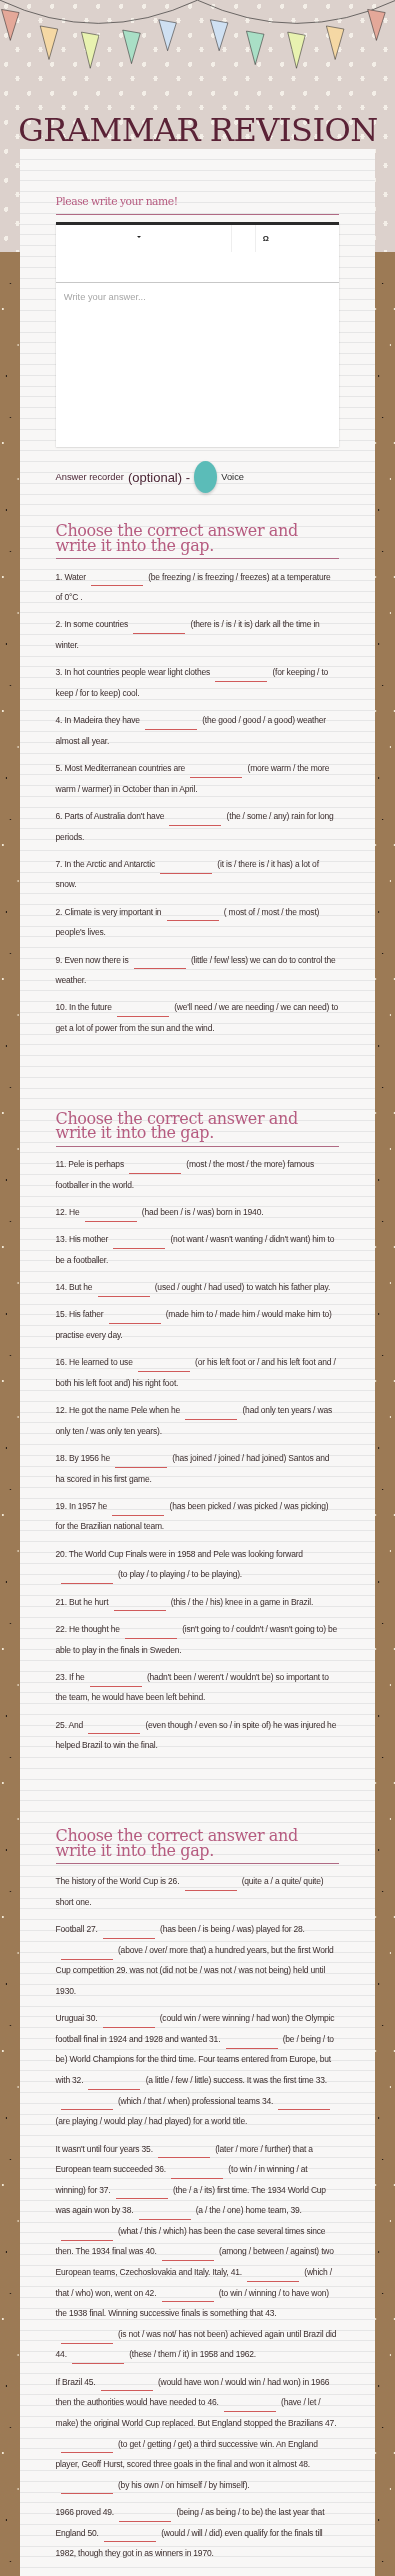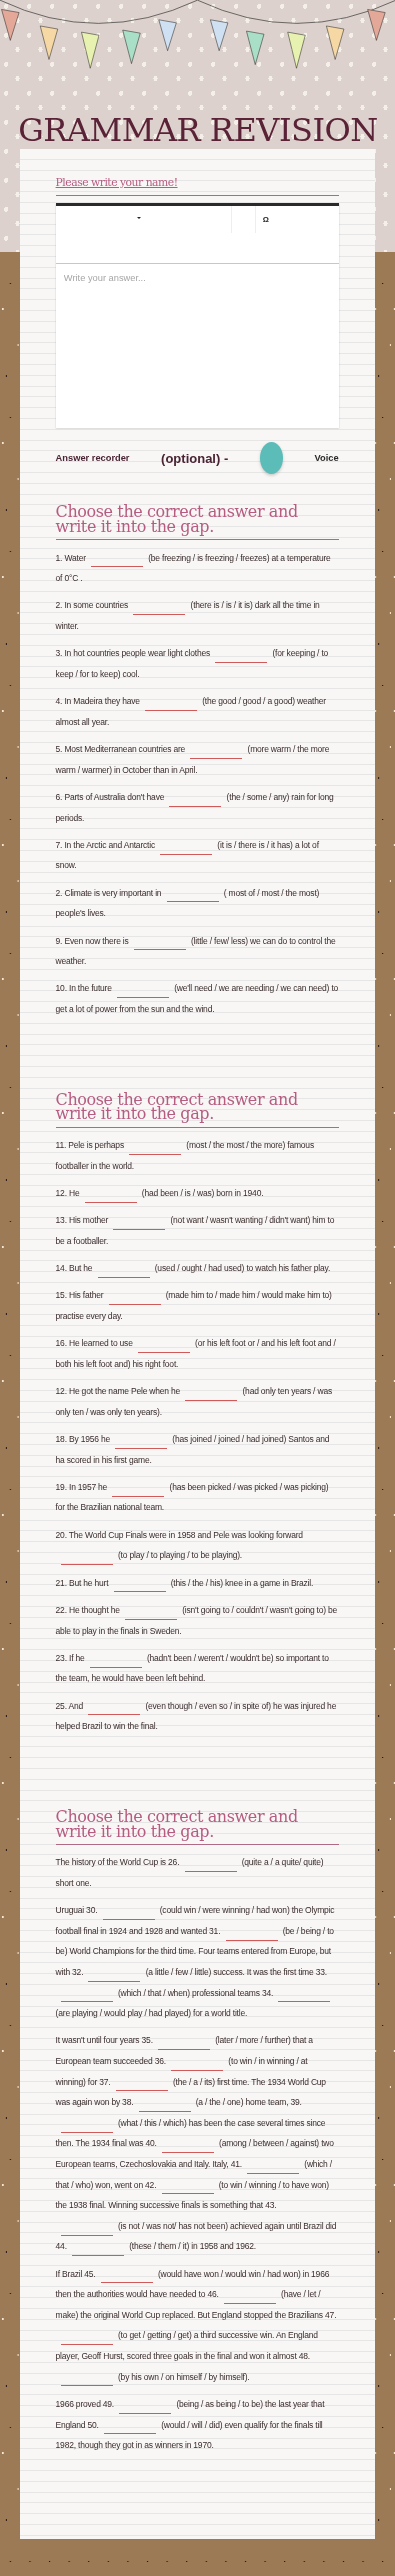--- a/index.html
+++ b/index.html
@@ -56,22 +56,21 @@
     padding-bottom: 5.2px;
     border-bottom: 0.5px solid #b06a84;
     margin-bottom: 7.2px;
   }
   .name-title {
     font-family: "DejaVu Serif", serif;
     font-size: 10.8px; color: #b65c80;
     letter-spacing: -0.5px;
     padding-bottom: 6.2px;
     border-bottom: 0.5px solid #b06a84;
-    margin-top: 6px;
-    text-decoration: underline;
+    margin-top: 25px;
   }
   .editor {
     margin-top: 7.2px;
     background: #fff;
     border-top: 3.6px solid #2a2a2a;
     box-shadow: 0 0.5px 1.5px rgba(0,0,0,0.25);
   }
   .toolbar {
     height: 58px; display: flex; position: relative;
     border-bottom: 1px solid #c7c7c7;
@@ -93,21 +92,21 @@
   }
   .editor-body textarea {
     width: 100%; height: 100%; border: none; outline: none; resize: none;
     background: transparent; font-family: "Liberation Sans", sans-serif;
     font-size: 9.3px; color: #555;
   }
   .editor-body textarea::placeholder { color: #a6a6a6; }
   .recorder {
     display: flex; align-items: center; gap: 4.1px;
     margin-top: 14.4px; margin-bottom: 31px;
-    font-weight: bold; font-size: 9.3px; color: #4a2434; justify-content: space-between;
+    font-weight: normal; font-size: 9.3px; color: #4a2434;
   }
   .recorder .opt { font-size: 13px; }
   .rec-btn {
     width: 23px; height: 32px; border-radius: 50%;
     background: #5bbcb8; box-shadow: 0 1.5px 3.1px rgba(0,0,0,0.2);
     cursor: pointer;
   }
   .rec-voice { color: #2a2a2a; }
   .exercise {
     font-size: 8.5px; line-height: 20.6px; color: #3a2c2c;
@@ -210,20 +209,21 @@
           <p class="exercise"><span>20. The World Cup Finals were in 1958 and Pele was looking forward</span><input type="text" class="gap" style=""><span>(to play / to playing / to be playing).</span></p>
           <p class="exercise"><span>21. But he hurt</span><input type="text" class="gap" style=""><span>(this / the / his) knee in a game in Brazil.</span></p>
           <p class="exercise"><span>22. He thought he</span><input type="text" class="gap" style=""><span>(isn't going to / couldn't / wasn't going to) be able to play in the finals in Sweden.</span></p>
           <p class="exercise"><span>23. If he</span><input type="text" class="gap" style=""><span>(hadn't been / weren't / wouldn't be) so important to the team, he would have been left behind.</span></p>
           <p class="exercise"><span>25. And</span><input type="text" class="gap" style=""><span>(even though / even so / in spite of) he was injured he helped Brazil to win the final.</span></p>
         </div>
         <div class="spacer-lg"></div>
         <div class="section">
           <div class="section-head">Choose the correct answer and write it into the gap.</div>
           <p class="exercise"><span>The history of the World Cup is 26.</span><input type="text" class="gap" style=""><span>(quite a / a quite/ quite) short one.</span></p>
+          <p class="exercise"><span>Football 27.</span><input type="text" class="gap" style=""><span>(has been / is being / was) played for 28.</span><input type="text" class="gap" style=""><span>(above / over/ more that) a hundred years, but the first World Cup competition 29. was not (did not be / was not / was not being) held until 1930.</span></p>
           <p class="exercise"><span>Uruguai 30.</span><input type="text" class="gap" style=""><span>(could win / were winning / had won) the Olympic football final in 1924 and 1928 and wanted 31.</span><input type="text" class="gap" style=""><span>(be / being / to be) World Champions for the third time. Four teams entered from Europe, but with 32.</span><input type="text" class="gap" style=""><span>(a little / few / little) success. It was the first time 33.</span><input type="text" class="gap" style=""><span>(which / that / when) professional teams 34.</span><input type="text" class="gap" style=""><span>(are playing / would play / had played) for a world title.</span></p>
           <p class="exercise"><span>It wasn't until four years 35.</span><input type="text" class="gap" style=""><span>(later / more / further) that a European team succeeded 36.</span><input type="text" class="gap" style=""><span>(to win / in winning / at winning) for 37.</span><input type="text" class="gap" style=""><span>(the / a / its) first time. The 1934 World Cup was again won by 38.</span><input type="text" class="gap" style=""><span>(a / the / one) home team, 39.</span><input type="text" class="gap" style=""><span>(what / this / which) has been the case several times since then. The 1934 final was 40.</span><input type="text" class="gap" style=""><span>(among / between / against) two European teams, Czechoslovakia and Italy. Italy, 41.</span><input type="text" class="gap" style=""><span>(which / that / who) won, went on 42.</span><input type="text" class="gap" style=""><span>(to win / winning / to have won) the 1938 final. Winning successive finals is something that 43.</span><input type="text" class="gap" style=""><span>(is not / was not/ has not been) achieved again until Brazil did 44.</span><input type="text" class="gap" style=""><span>(these / them / it) in 1958 and 1962.</span></p>
           <p class="exercise"><span>If Brazil 45.</span><input type="text" class="gap" style=""><span>(would have won / would win / had won) in 1966 then the authorities would have needed to 46.</span><input type="text" class="gap" style=""><span>(have / let / make) the original World Cup replaced. But England stopped the Brazilians 47.</span><input type="text" class="gap" style=""><span>(to get / getting / get) a third successive win. An England player, Geoff Hurst, scored three goals in the final and won it almost 48.</span><input type="text" class="gap" style=""><span>(by his own / on himself / by himself).</span></p>
           <p class="exercise"><span>1966 proved 49.</span><input type="text" class="gap" style=""><span>(being / as being / to be) the last year that England 50.</span><input type="text" class="gap" style=""><span>(would / will / did) even qualify for the finals till 1982, though they got in as winners in 1970.</span></p>
         </div>
         <div class="spacer-lg"></div>
       </div>
 
   </div>
 </div>

